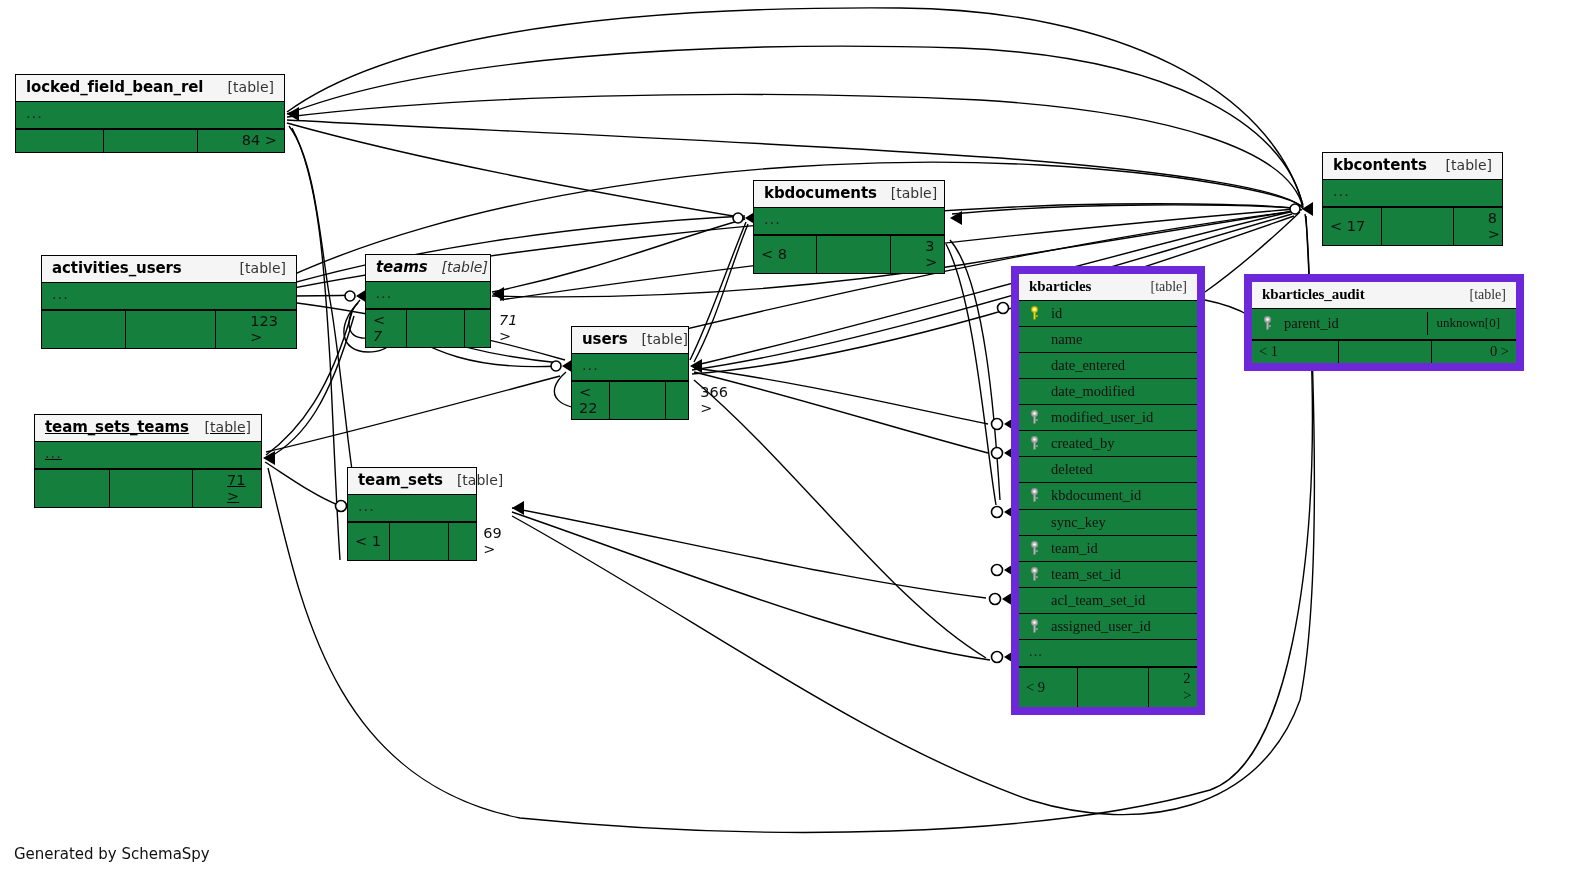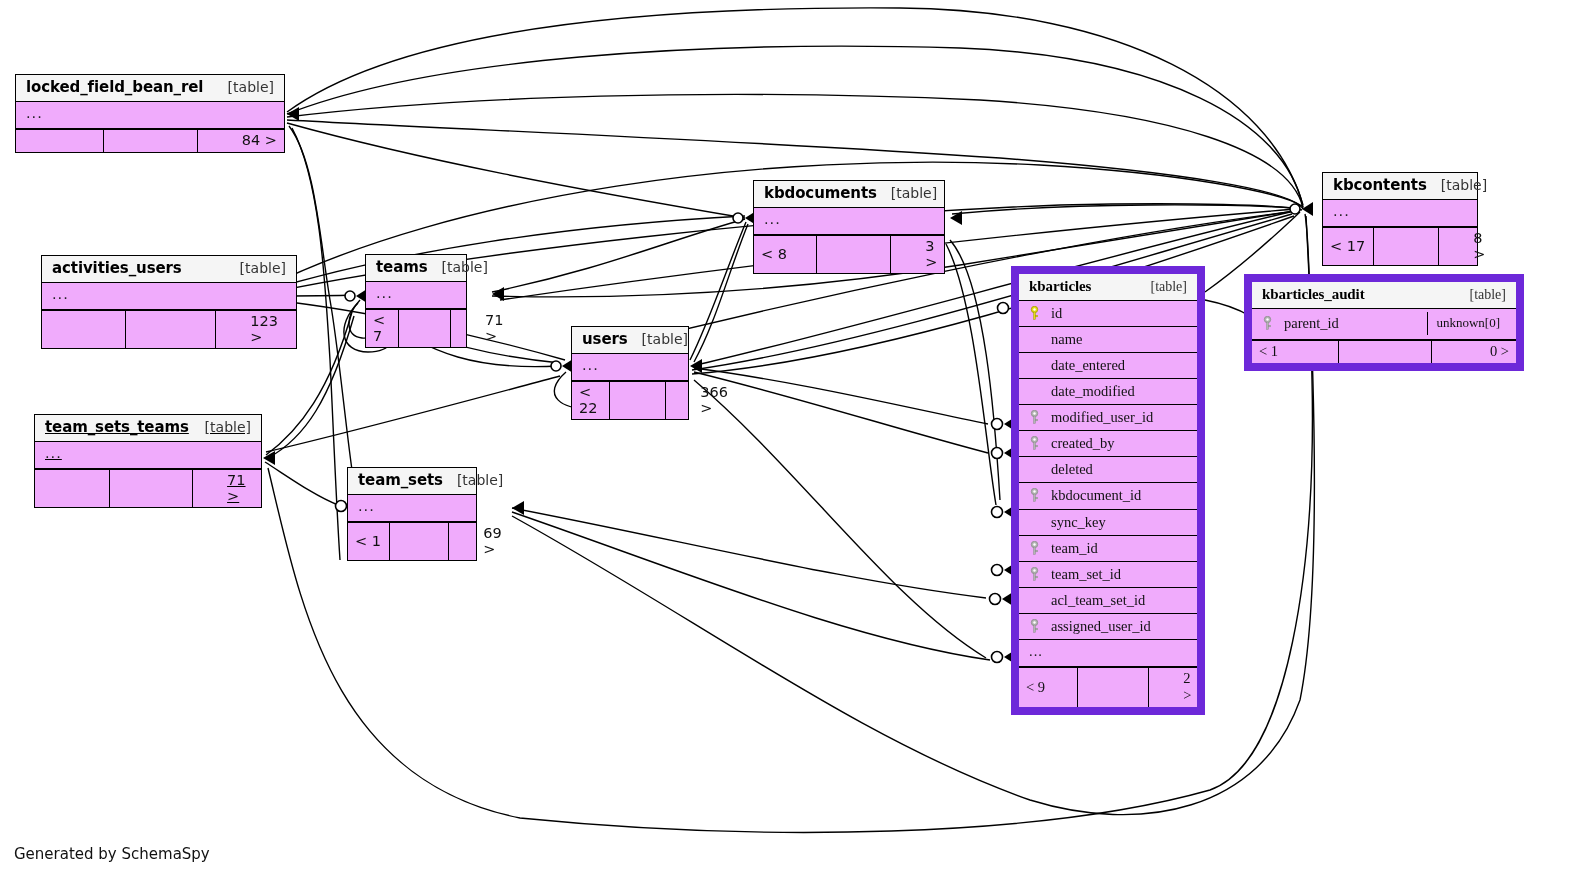--- a/index.html
+++ b/index.html
@@ -8,21 +8,21 @@
     width:1575px;height:881px;
     font-family:"DejaVu Sans","Liberation Sans",sans-serif;
     overflow:hidden;position:relative;
   }
   #diagram{position:absolute;left:0;top:0;width:1575px;height:881px;}
   #edges{position:absolute;left:0;top:0;width:1575px;height:881px;pointer-events:none;}
 
   
   .node{
     position:absolute;
-    background:#f0abfc;
+    background:#15803d;
     border:1px solid #000000;
     box-sizing:border-box;
     z-index:5;
   }
   .node.focus{border:8px solid #6d28d9;font-family:Liberation Serif, serif;}
 
   .node-title{
     background:#f5f5f5;
     border-bottom:1px solid #000000;
     padding:4px 10px 5px 10px;
@@ -237,21 +237,21 @@
     <div class="rows">
       <div class="row ellipsis">...</div>
     </div>
     <div class="foot">
       <div class="fl"></div>
       <div class="fm"></div>
       <div class="fr">71 &gt;</div>
     </div>
   </div>
 
-  <div class="node" style="left:365px;top:254px;width:102px;">
+  <div class="node" style="left:365px;top:254px;width:126px;font-style:italic;">
     <div class="node-title">
       <span class="tname">teams</span>
       <span class="ttag">[table]</span>
     </div>
     <div class="rows">
       <div class="row ellipsis">...</div>
     </div>
     <div class="foot">
       <div class="fl">&lt; 7</div>
       <div class="fm"></div>
@@ -297,21 +297,21 @@
     <div class="rows">
       <div class="row ellipsis">...</div>
     </div>
     <div class="foot">
       <div class="fl">&lt; 8</div>
       <div class="fm"></div>
       <div class="fr">3 &gt;</div>
     </div>
   </div>
 
-  <div class="node" style="left:1322px;top:172px;width:156px;">
+  <div class="node" style="left:1322px;top:152px;width:181px;">
     <div class="node-title">
       <span class="tname">kbcontents</span>
       <span class="ttag">[table]</span>
     </div>
     <div class="rows">
       <div class="row ellipsis">...</div>
     </div>
     <div class="foot">
       <div class="fl">&lt; 17</div>
       <div class="fm"></div>

